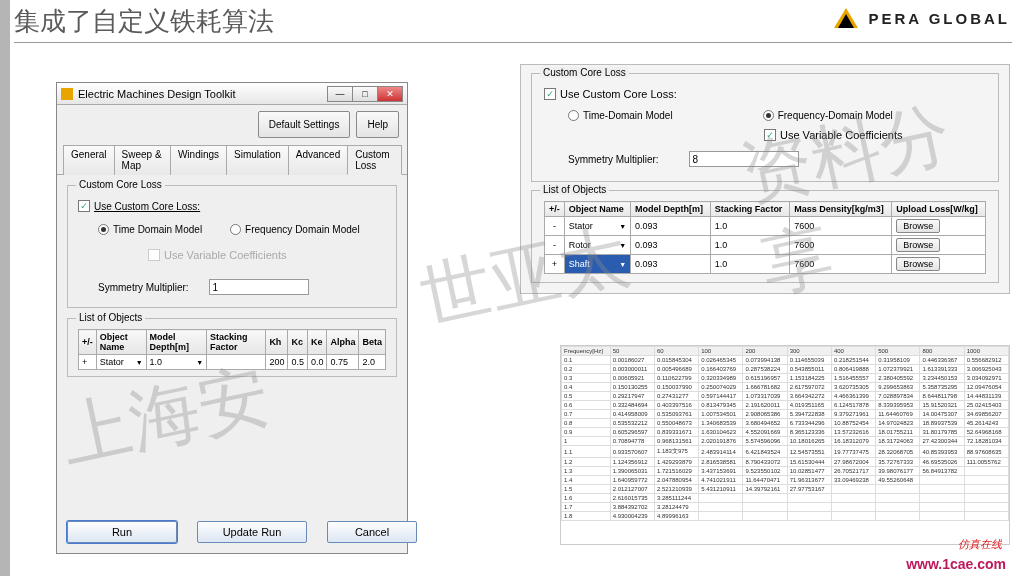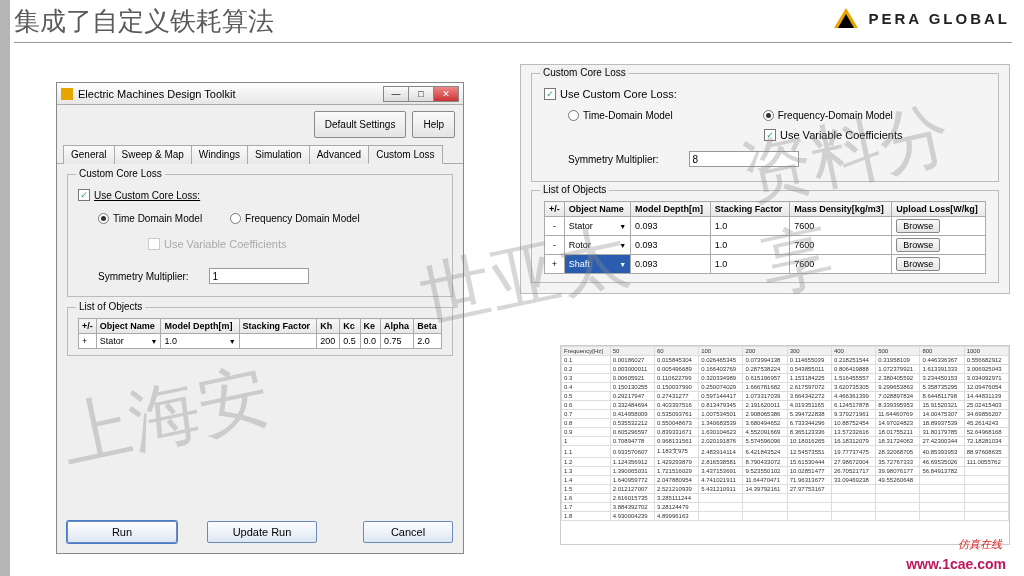--- a/index.html
+++ b/index.html
@@ -5,21 +5,21 @@
 *{box-sizing:border-box;margin:0;padding:0;font-family:Tahoma,Arial,sans-serif}
 body{width:1024px;height:576px;background:#fff;position:relative;overflow:hidden}
 .accent{position:absolute;left:0;top:0;width:10px;height:576px;background:#b5b5b5}
 .header{position:absolute;left:14px;top:4px;display:flex;align-items:flex-end}
 .title{font-size:26px;color:#5a5a5a;font-weight:300}
 .logo-wrap{position:absolute;right:14px;top:8px;display:flex;align-items:center;gap:10px}
 .logo-tri{width:0;height:0;border-left:12px solid transparent;border-right:12px solid transparent;border-bottom:20px solid #e8a500;position:relative}
 .logo-tri::after{content:"";position:absolute;left:-8px;top:6px;width:0;height:0;border-left:8px solid transparent;border-right:8px solid transparent;border-bottom:14px solid #000}
 .logo-txt{font-size:15px;font-weight:700;letter-spacing:3px;color:#222}
 .hr{position:absolute;left:14px;top:42px;right:12px;height:1px;background:#999}
-.dlg{position:absolute;left:56px;top:82px;width:408px;height:472px;background:#efefef;border:1px solid #888}
+.dlg{position:absolute;left:56px;top:82px;width:352px;height:472px;background:#efefef;border:1px solid #888}
 .tb{height:22px;background:linear-gradient(#fff,#e6e6e6);border-bottom:1px solid #aaa;display:flex;align-items:center;padding:0 4px;font-size:11px}
 .tb-ico{width:12px;height:12px;background:#e8a500;margin-right:5px}
 .wbtns{margin-left:auto;display:flex}
 .wbtn{width:26px;height:16px;border:1px solid #888;background:linear-gradient(#fafafa,#ddd);font-size:9px;display:flex;align-items:center;justify-content:center;margin-left:-1px}
 .wbtn.cls{background:linear-gradient(#e88,#c33);color:#fff}
 .toprow{display:flex;justify-content:flex-end;gap:6px;padding:6px 8px}
 .btn{border:1px solid #8a8a8a;background:linear-gradient(#fafafa,#e4e4e4);font-size:10px;padding:7px 10px;border-radius:2px}
 .tabs{display:flex;padding:0 6px;font-size:10px;border-bottom:1px solid #aaa}
 .tab{border:1px solid #aaa;border-bottom:none;padding:3px 7px;background:linear-gradient(#fafafa,#e8e8e8);margin-right:-1px;position:relative;top:1px}
 .tab.act{background:#efefef;border-bottom:1px solid #efefef;z-index:1}
@@ -35,21 +35,21 @@
 .disabled{color:#aaa}
 .disabled .chkbox{border-color:#ccc}
 .row{display:flex;align-items:center;padding:6px 20px;font-size:10px;gap:20px}
 .inp{border:1px solid #999;background:#fff;font-size:10px;padding:1px 3px;width:100px;height:16px}
 .tbl{font-size:9px;border-collapse:collapse;width:100%}
 .tbl th,.tbl td{border:1px solid #aaa;padding:2px 3px;background:#fff;text-align:left}
 .tbl th{background:linear-gradient(#f8f8f8,#e6e6e6)}
 .pm{width:14px;text-align:center}
 .dd{display:flex;justify-content:space-between;align-items:center}
 .ddar{font-size:7px}
-.btm{position:absolute;bottom:10px;left:10px;right:10px;display:flex;gap:30px}
+.btm{position:absolute;bottom:10px;left:10px;right:10px;display:flex;gap:20px}
 .bbtn{flex:0 0 auto;width:110px;border:1px solid #6a8ab8;background:linear-gradient(#fefeff,#dce6f2);font-size:11px;padding:4px;text-align:center;border-radius:2px}
 .bbtn.sel{box-shadow:0 0 0 1px #4a7ad0}
 .bbtn:last-child{margin-left:auto;width:90px}
 
 .panel2{position:absolute;left:520px;top:64px;width:490px;border:1px solid #bbb;background:#f4f4f4;padding:8px 10px 10px}
 .grp2{border:1px solid #bbb;padding:10px 12px 8px;position:relative;font-size:11px;background:#f4f4f4;margin-bottom:8px}
 .g2row{display:flex;gap:90px;padding:6px 0 2px 24px;font-size:10px}
 .sym{display:flex;align-items:center;gap:30px;padding:6px 24px;font-size:10px}
 .sym .inp{width:110px}
 .tbl2{font-size:9px;border-collapse:collapse;width:100%}

